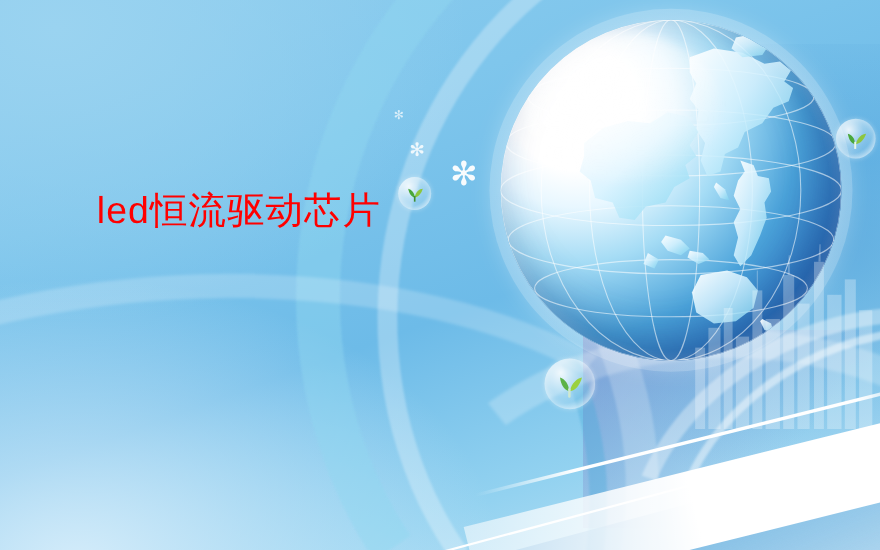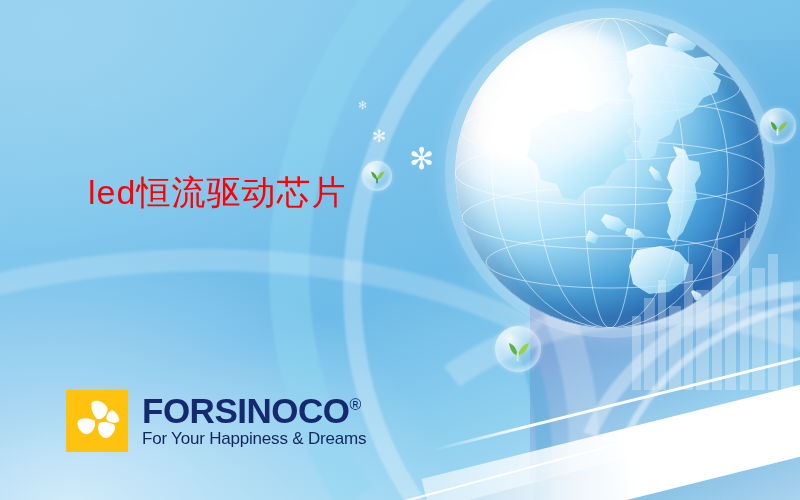--- a/index.html
+++ b/index.html
@@ -347,32 +347,14 @@
   <div class="ribbon rb-white-thin"></div>
   <div class="ribbon rb-white-thin2"></div>
   <div class="ribbon rb-dark"></div>
   <div class="ribbon rb-wide-white"></div>
   <div class="ribbon rb-lower-white"></div>
 
   <div class="headline">
     <span class="latin">led</span><span class="cjk">恒流驱动芯片</span>
   </div>
 
-  <div class="logo-block">
-    <div class="logo-mark">
-      <svg viewBox="0 0 62 62" width="62" height="62">
-        <g fill="#ffffff">
-          <path d="M31,29 C27,25 24,17 26,12 C31,9 38,12 41,17 C43,21 39,27 35,29 Z"></path>
-          <path d="M29,31 C24,28 16,27 12,31 C10,36 14,42 19,44 C24,45 28,40 29,35 Z"></path>
-          <path d="M33,33 C38,31 46,32 49,36 C50,41 45,47 40,48 C35,48 32,42 32,37 Z"></path>
-          <path d="M46,20 C50,22 54,27 53,31 C50,34 44,33 41,30 C39,27 42,22 46,20 Z"></path>
-        </g>
-      </svg>
-    </div>
-    <div class="logo-text">
-      <div class="logo-word">
-        <span>FORSINOCO</span><sup>®</sup>
-      </div>
-      <div class="logo-tag">For Your Happiness &amp; Dreams</div>
-    </div>
-  </div>
 
 </div>
 
 </body></html>

